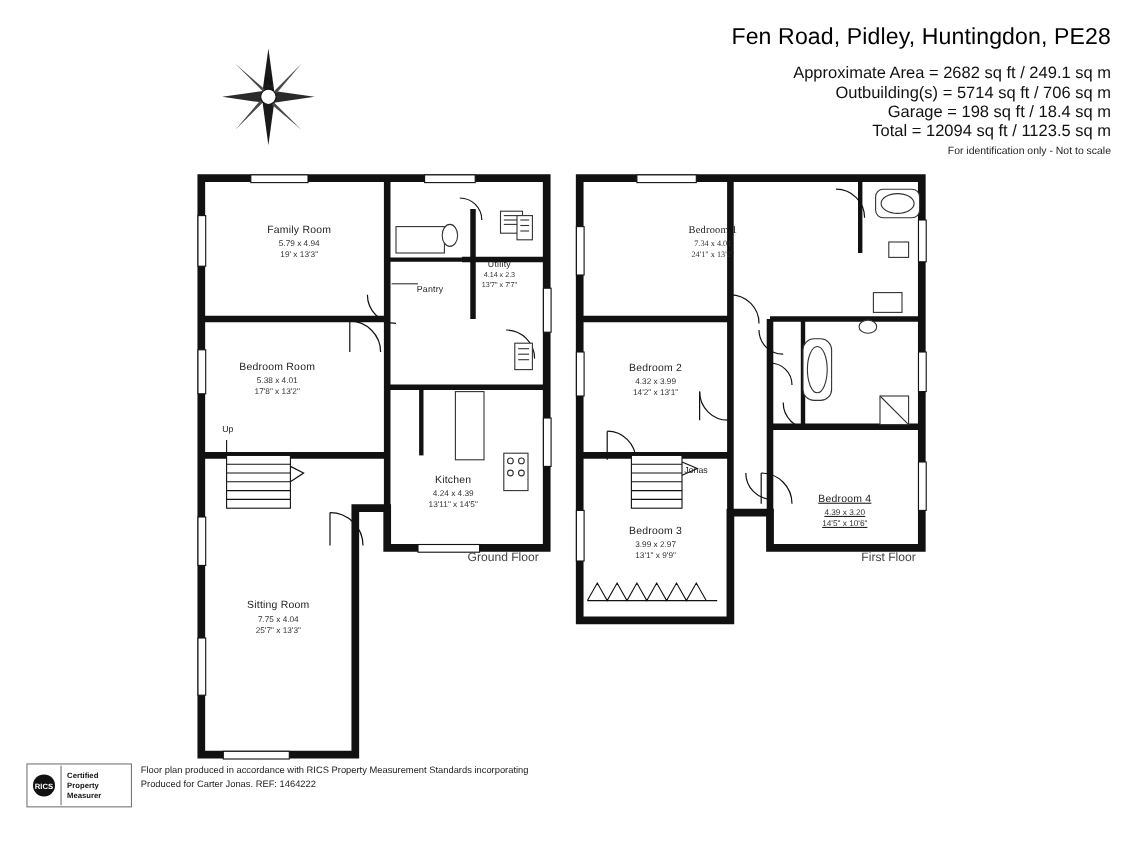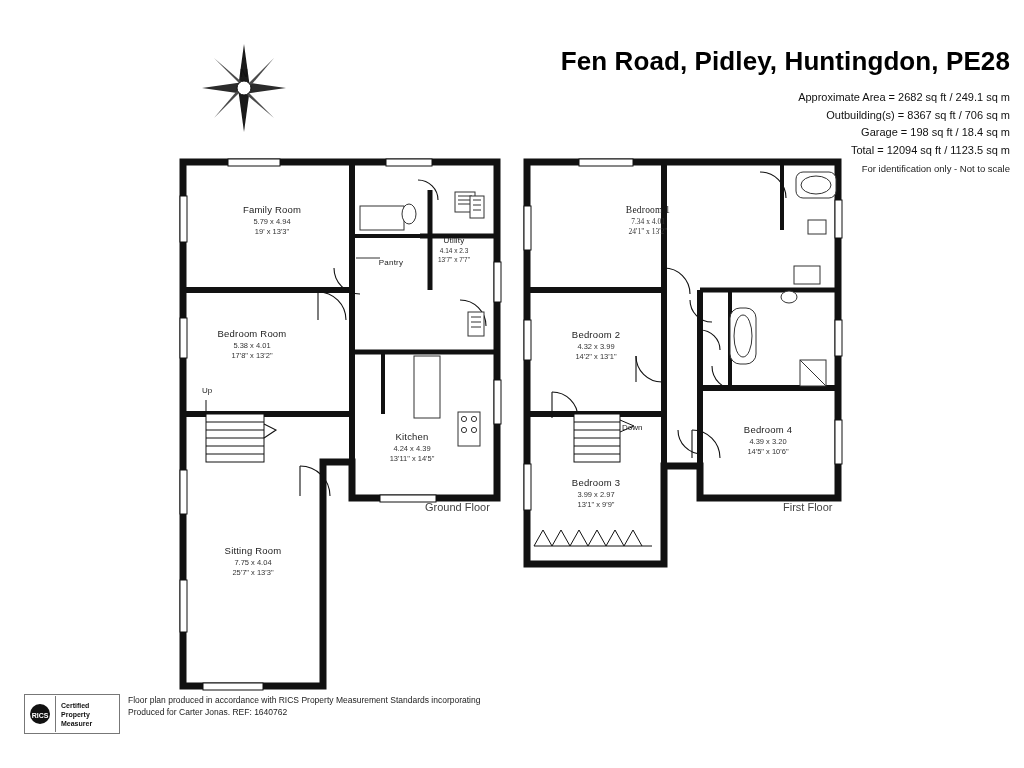--- a/index.html
+++ b/index.html
@@ -17,29 +17,28 @@
   }
 
   
   #header {
     position: absolute;
     top: 22px;
     right: 14px;
     text-align: right;
   }
   #title {
-    font-size: 26px;
-    font-weight: bold;
+    font-size: 21px;
+    font-weight: normal;
     letter-spacing: 0.1px;
     color: #000;
     margin-bottom: 12px;
-    margin-top: 24px;
   }
   .area-line {
-    font-size: 11px;
+    font-size: 15px;
     line-height: 17.5px;
     color: #111;
   }
   #disclaimer {
     font-size: 9.5px;
     color: #222;
     margin-top: 4px;
   }
 
   
@@ -141,21 +140,21 @@
     color: #222;
     max-width: 600px;
   }
 </style>
 </head>
 <body>
 
 <div id="header">
   <div id="title">Fen Road, Pidley, Huntingdon, PE28</div>
   <div class="area-line">Approximate Area = 2682 sq ft / 249.1 sq m</div>
-  <div class="area-line">Outbuilding(s) = 8367 sq ft / 706 sq m</div>
+  <div class="area-line">Outbuilding(s) = 5714 sq ft / 706 sq m</div>
   <div class="area-line">Garage = 198 sq ft / 18.4 sq m</div>
   <div class="area-line">Total = 12094 sq ft / 1123.5 sq m</div>
   <div id="disclaimer">For identification only - Not to scale</div>
 </div>
 
 <div id="compass">
   <svg width="92" height="92" viewBox="0 0 92 92">
 
     <polygon points="46,2 52,46 46,54 40,46" fill="#1a1a1a"></polygon>
     <polygon points="46,90 52,46 46,38 40,46" fill="#1a1a1a"></polygon>
@@ -380,43 +379,43 @@
   <div class="rdim">4.32 x 3.99</div>
   <div class="rimp">14'2" x 13'1"</div>
 </div>
 
 <div class="room" id="r-bed3" style="left:557px; top:477px; width:78px;">
   <div class="rname">Bedroom 3</div>
   <div class="rdim">3.99 x 2.97</div>
   <div class="rimp">13'1" x 9'9"</div>
 </div>
 
-<div class="room" id="r-bed4" style="left:729px; top:424px; width:78px;">
+<div class="room" id="r-bed4" style="left:729px; top:448px; width:78px;text-decoration:underline;">
   <div class="rname">Bedroom 4</div>
   <div class="rdim">4.39 x 3.20</div>
   <div class="rimp">14'5" x 10'6"</div>
 </div>
 
 <div class="stair-word" id="stair-up" style="left:202px; top:386px;">Up</div>
-<div class="stair-word" id="stair-down" style="left:622px; top:423px;">Down</div>
+<div class="stair-word" id="stair-down" style="left:622px; top:423px;">Jonas</div>
 
 <div class="floor-label" id="ground-floor-label">Ground Floor</div>
 <div class="floor-label" id="first-floor-label">First Floor</div>
 
 <div id="footer">
   <div id="rics-badge">
     <div id="rics-mark">
       <svg width="22" height="22" viewBox="0 0 22 22">
         <circle cx="11" cy="11" r="10" fill="#111"></circle>
         <text x="11" y="14.5" text-anchor="middle" font-family="Liberation Sans, sans-serif" font-size="7" font-weight="bold" fill="#fff">RICS</text>
       </svg>
     </div>
     <div id="rics-text">
       <div>Certified</div>
       <div>Property</div>
       <div>Measurer</div>
     </div>
   </div>
   <div id="footnote">
     <div>Floor plan produced in accordance with RICS Property Measurement Standards incorporating</div>
-    <div>Produced for Carter Jonas.   REF:  1640762</div>
+    <div>Produced for Carter Jonas.   REF:  1464222</div>
   </div>
 </div>
 
 </body></html>

